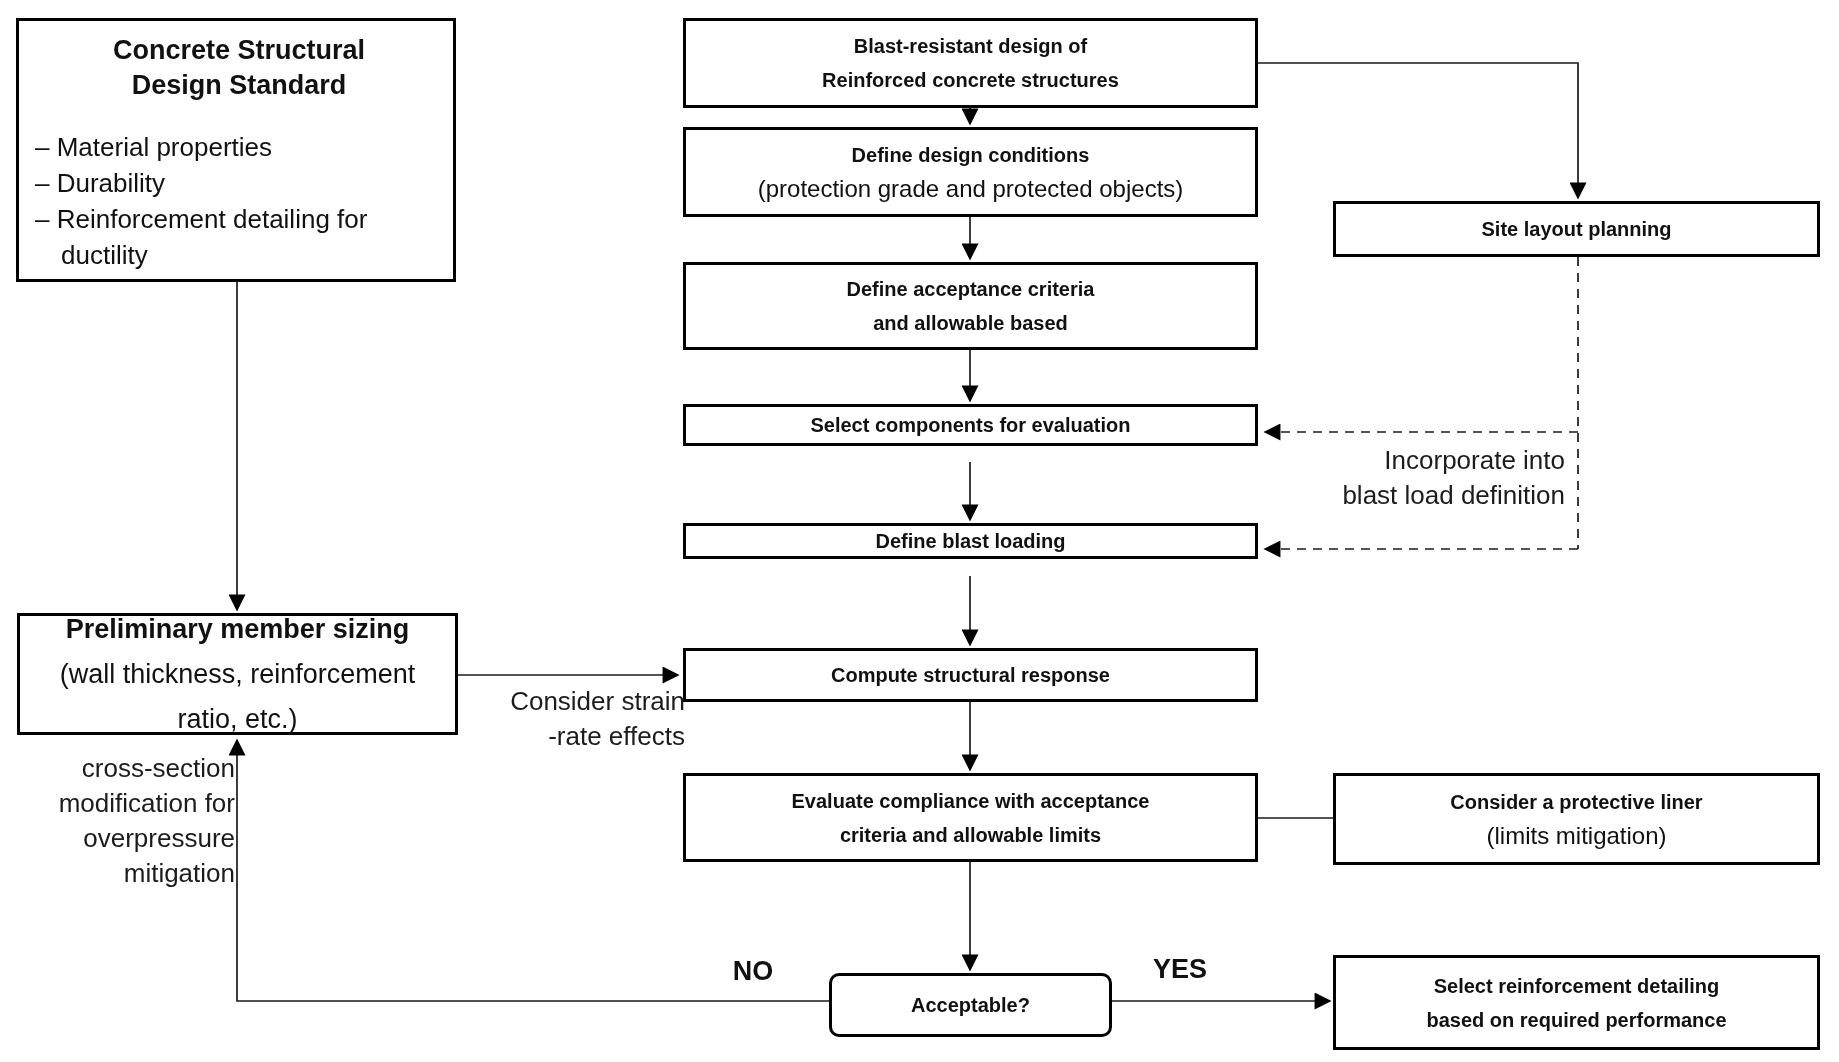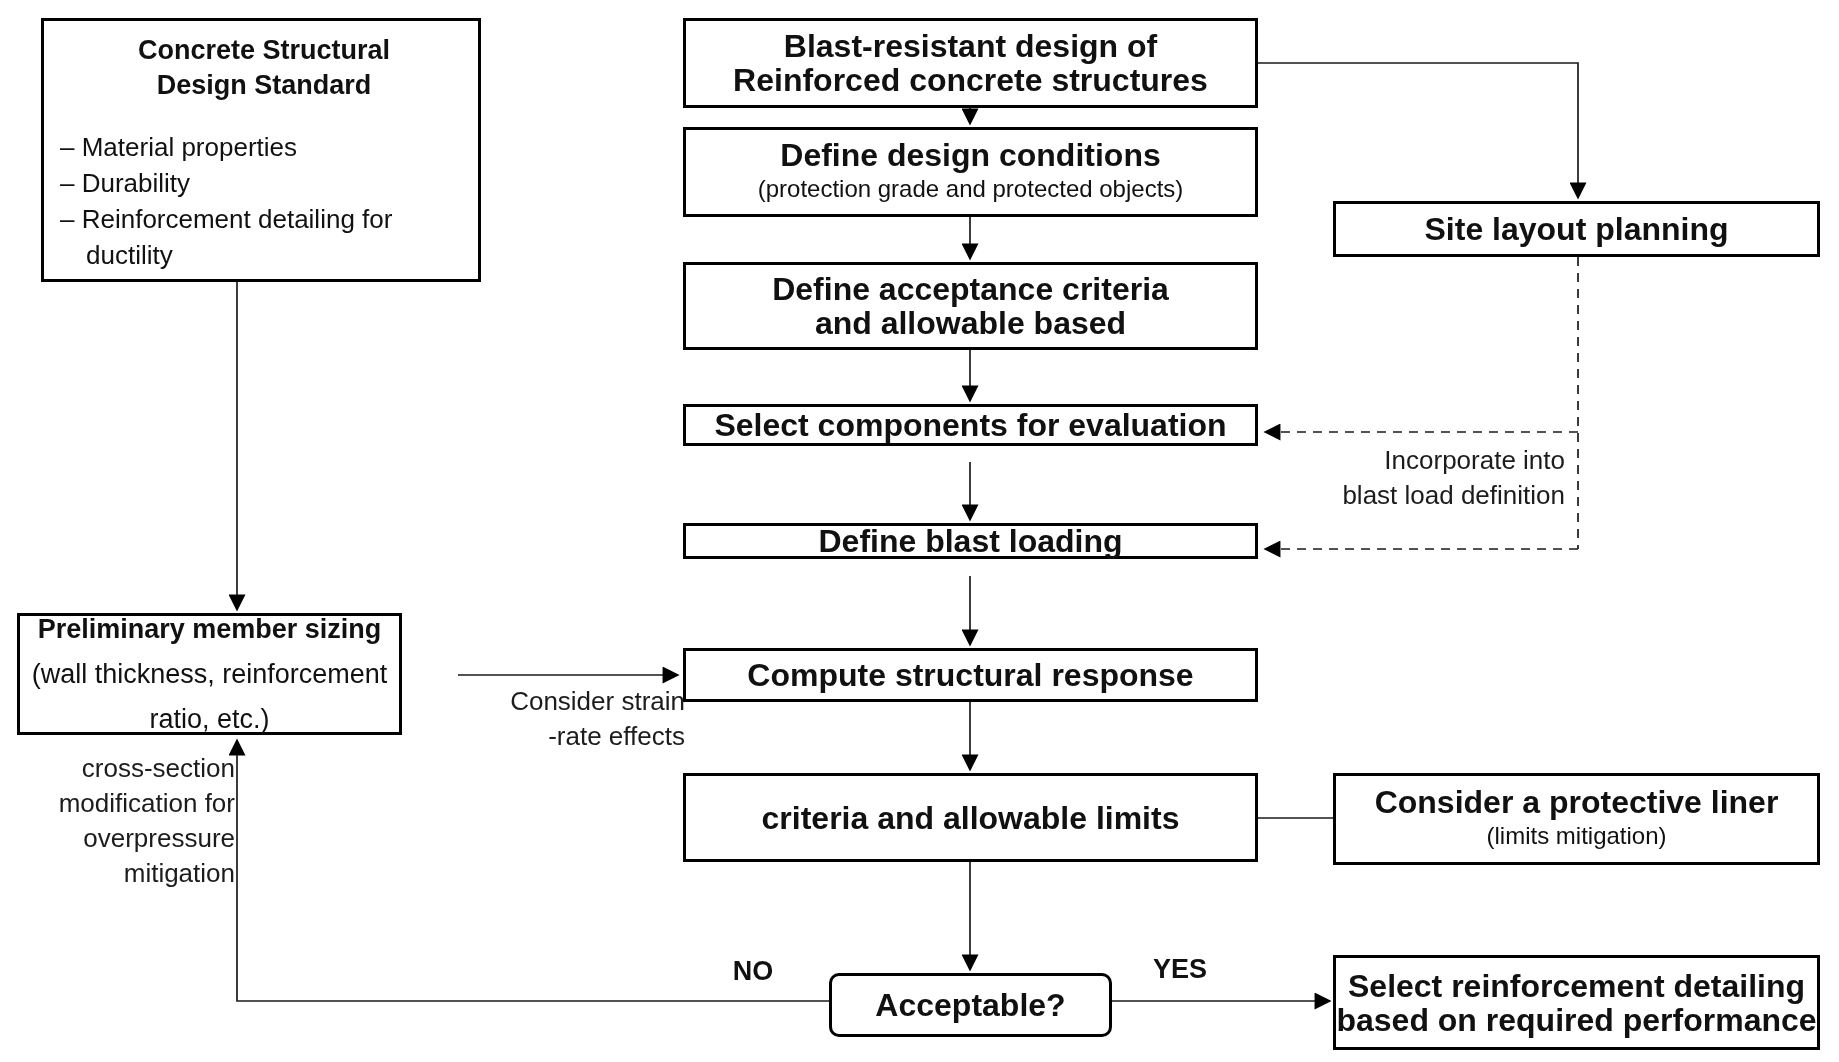--- a/index.html
+++ b/index.html
@@ -16,21 +16,21 @@
     position:absolute;
     box-sizing:border-box;
     background:#ffffff;
     border:3px solid #000;
     display:flex;
     flex-direction:column;
     align-items:center;
     justify-content:center;
     text-align:center;
   }
-  .t-bold{font-weight:700;font-size:32px;line-height:34px;white-space:nowrap;}
+  .t-bold{font-weight:700;font-size:20px;line-height:34px;white-space:nowrap;}
   .t-reg{font-weight:400;font-size:24px;line-height:34px;white-space:nowrap;}
   
   .node.standard{justify-content:flex-start;align-items:stretch;text-align:left;padding:12px 10px 0 16px;}
   .standard .std-title{text-align:center;font-weight:700;font-size:27px;line-height:35px;}
   .standard .std-list{margin-top:26px;font-size:26px;line-height:36px;font-weight:400;}
   .standard .std-list .cont{padding-left:26px;}
   
   .node.preliminary .t-bold{font-size:27px;line-height:34px;}
   .node.preliminary .t-reg{font-size:27px;line-height:33px;margin-top:12px;}
   
@@ -75,34 +75,34 @@
 
     <line x1="1112" y1="1001" x2="1329" y2="1001" stroke="#1a1a1a" stroke-width="1.7" marker-end="url(#arr)"></line>
 
     <line x1="1258" y1="818" x2="1333" y2="818" stroke="#1a1a1a" stroke-width="1.7"></line>
 
     <line x1="1578" y1="257" x2="1578" y2="549" stroke="#1a1a1a" stroke-width="1.7" stroke-dasharray="9 7"></line>
     <line x1="1578" y1="432" x2="1266" y2="432" stroke="#1a1a1a" stroke-width="1.7" stroke-dasharray="9 7" marker-end="url(#arr)"></line>
     <line x1="1578" y1="549" x2="1266" y2="549" stroke="#1a1a1a" stroke-width="1.7" stroke-dasharray="9 7" marker-end="url(#arr)"></line>
   </svg>
 
-  <div class="node standard" style="left:16px;top:18px;width:440px;height:264px;margin-left:25px;">
+  <div class="node standard" style="left:16px;top:18px;width:440px;height:264px;">
     <div class="std-title">
       <div>Concrete Structural</div>
       <div>Design Standard</div>
     </div>
     <div class="std-list">
       <div>– Material properties</div>
       <div>– Durability</div>
       <div>– Reinforcement detailing for</div>
       <div class="cont">ductility</div>
     </div>
   </div>
 
-  <div class="node preliminary" style="left:17px;top:613px;width:385px;height:122px;">
+  <div class="node preliminary" style="left:17px;top:613px;width:441px;height:122px;">
     <div class="t-bold">Preliminary member sizing</div>
     <div class="t-reg">(wall thickness, reinforcement</div>
     <div class="t-reg">ratio, etc.)</div>
   </div>
 
   <div class="node" style="left:683px;top:18px;width:575px;height:90px;">
     <div class="t-bold">Blast-resistant design of</div>
     <div class="t-bold">Reinforced concrete structures</div>
   </div>
 
@@ -122,20 +122,21 @@
 
   <div class="node" style="left:683px;top:523px;width:575px;height:36px;">
     <div class="t-bold">Define blast loading</div>
   </div>
 
   <div class="node" style="left:683px;top:648px;width:575px;height:54px;">
     <div class="t-bold">Compute structural response</div>
   </div>
 
   <div class="node" style="left:683px;top:773px;width:575px;height:89px;">
+    <div class="t-bold">Evaluate compliance with acceptance</div>
     <div class="t-bold">criteria and allowable limits</div>
   </div>
 
   <div class="node" style="left:829px;top:973px;width:283px;height:64px;border-radius:10px;">
     <div class="t-bold">Acceptable?</div>
   </div>
 
   <div class="node" style="left:1333px;top:201px;width:487px;height:56px;">
     <div class="t-bold">Site layout planning</div>
   </div>

